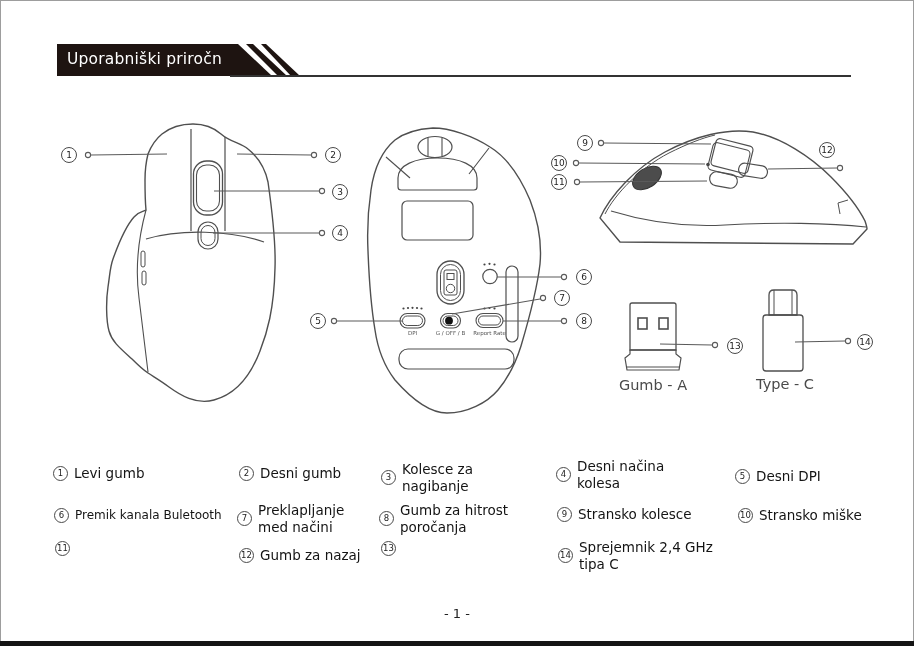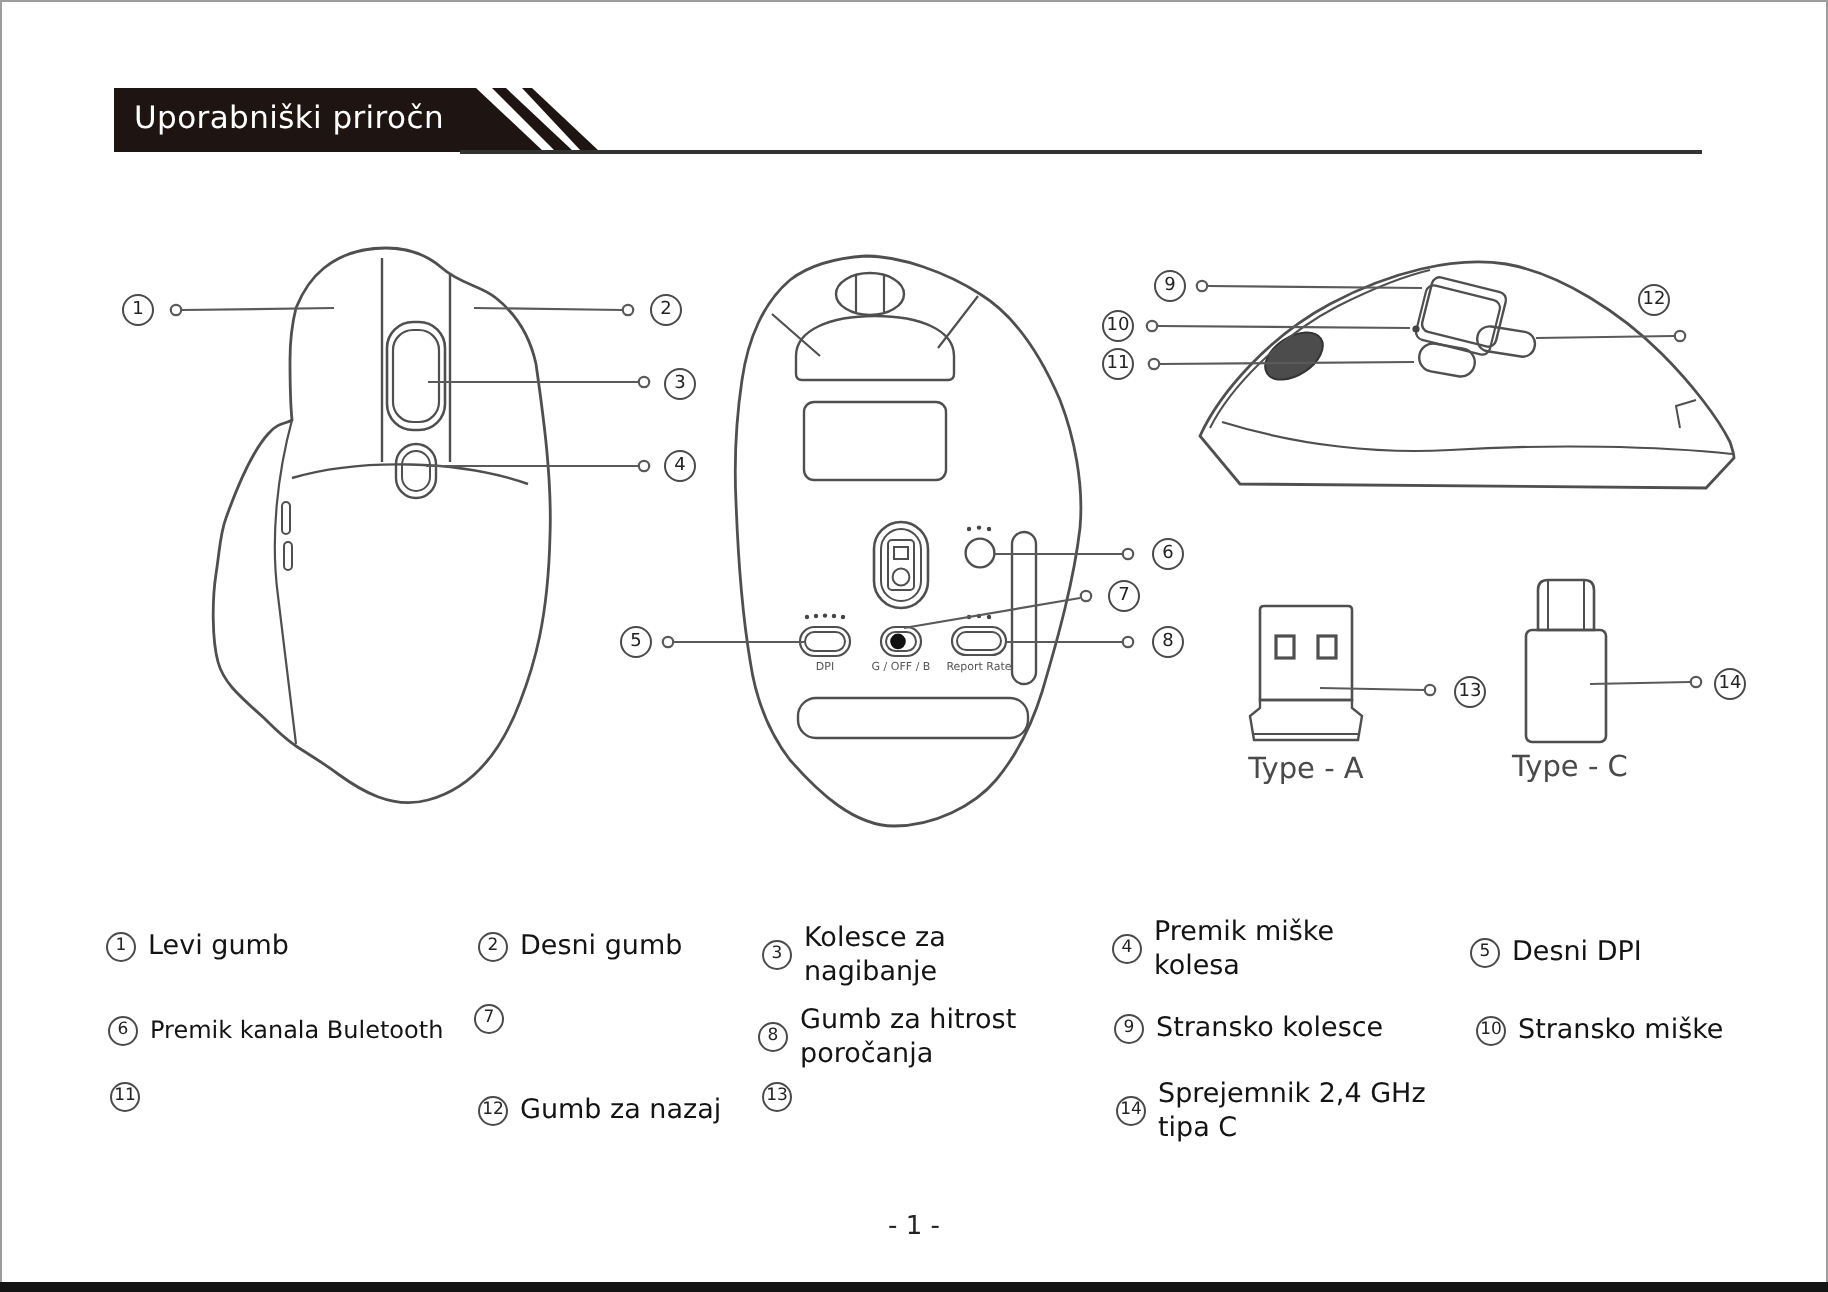--- a/index.html
+++ b/index.html
@@ -135,21 +135,21 @@
     <path class="ln" stroke-width="1" d="M253,72 L243,75 L245,86"></path>
   </svg>
 
   <svg style="left:622px;top:295px" width="62" height="84" viewBox="0 0 62 84">
     <path class="ln" stroke-width="1.3" fill="#fff" d="M8,10 Q8,8 10,8 L52,8 Q54,8 54,10 L54,55 L8,55 Z"></path>
     <rect class="ln" stroke-width="1.6" x="16" y="23" width="9" height="11"></rect>
     <rect class="ln" stroke-width="1.6" x="37" y="23" width="9" height="11"></rect>
     <path class="ln" stroke-width="1.2" fill="#fff" d="M8,55 L8,59 L3,63 L5,75 L57,75 L59,63 L54,59 L54,55 Z"></path>
     <path class="ln" stroke-width="1" d="M5,72 L57,72"></path>
   </svg>
-  <div class="rcv-label" style="left:613px;top:377px">Type - A</div>
+  <div class="rcv-label" style="left:613px;top:377px">Gumb - A</div>
 
   <svg style="left:755px;top:287px" width="62" height="88" viewBox="0 0 62 88">
     <path class="ln" stroke-width="1.3" fill="#fff" d="M14,28 L14,8 Q14,3 19,3 L37,3 Q42,3 42,8 L42,28 Z"></path>
     <path class="ln" stroke-width="1" d="M19,3 L19,28 M37,3 L37,28"></path>
     <rect class="ln" stroke-width="1.3" x="8" y="28" width="40" height="56" rx="3" fill="#fff"></rect>
   </svg>
   <div class="rcv-label" style="left:745px;top:376px">Type - C</div>
 
   <svg style="left:0;top:0" width="914" height="646" viewBox="0 0 914 646">
     <g stroke="#5a5a5a" stroke-width="1.1">
@@ -208,32 +208,33 @@
   <div class="li" style="left:239px;top:465px;width:140px">
     <span class="lc">2</span>
     <span>Desni gumb</span>
   </div>
   <div class="li" style="left:381px;top:461px;width:110px">
     <span class="lc">3</span>
     <span style="width:86px">Kolesce za nagibanje</span>
   </div>
   <div class="li" style="left:556px;top:458px;width:130px">
     <span class="lc">4</span>
-    <span style="width:102px">Premik miške kolesa</span>
+    <span style="width:102px">Desni načina kolesa</span>
   </div>
   <div class="li" style="left:735px;top:468px;width:120px">
     <span class="lc">5</span>
     <span>Desni DPI</span>
   </div>
   <div class="li sm" style="left:54px;top:508px;width:185px">
     <span class="lc">6</span>
     <span>Premik kanala Buletooth</span>
   </div>
   <div class="li" style="left:237px;top:502px;width:125px">
     <span class="lc">7</span>
+    <span style="width:100px">Preklapljanje med načini</span>
   </div>
   <div class="li" style="left:379px;top:502px;width:140px">
     <span class="lc">8</span>
     <span style="width:112px">Gumb za hitrost poročanja</span>
   </div>
   <div class="li" style="left:557px;top:506px;width:160px">
     <span class="lc">9</span>
     <span>Stransko kolesce</span>
   </div>
   <div class="li" style="left:738px;top:507px;width:150px">

